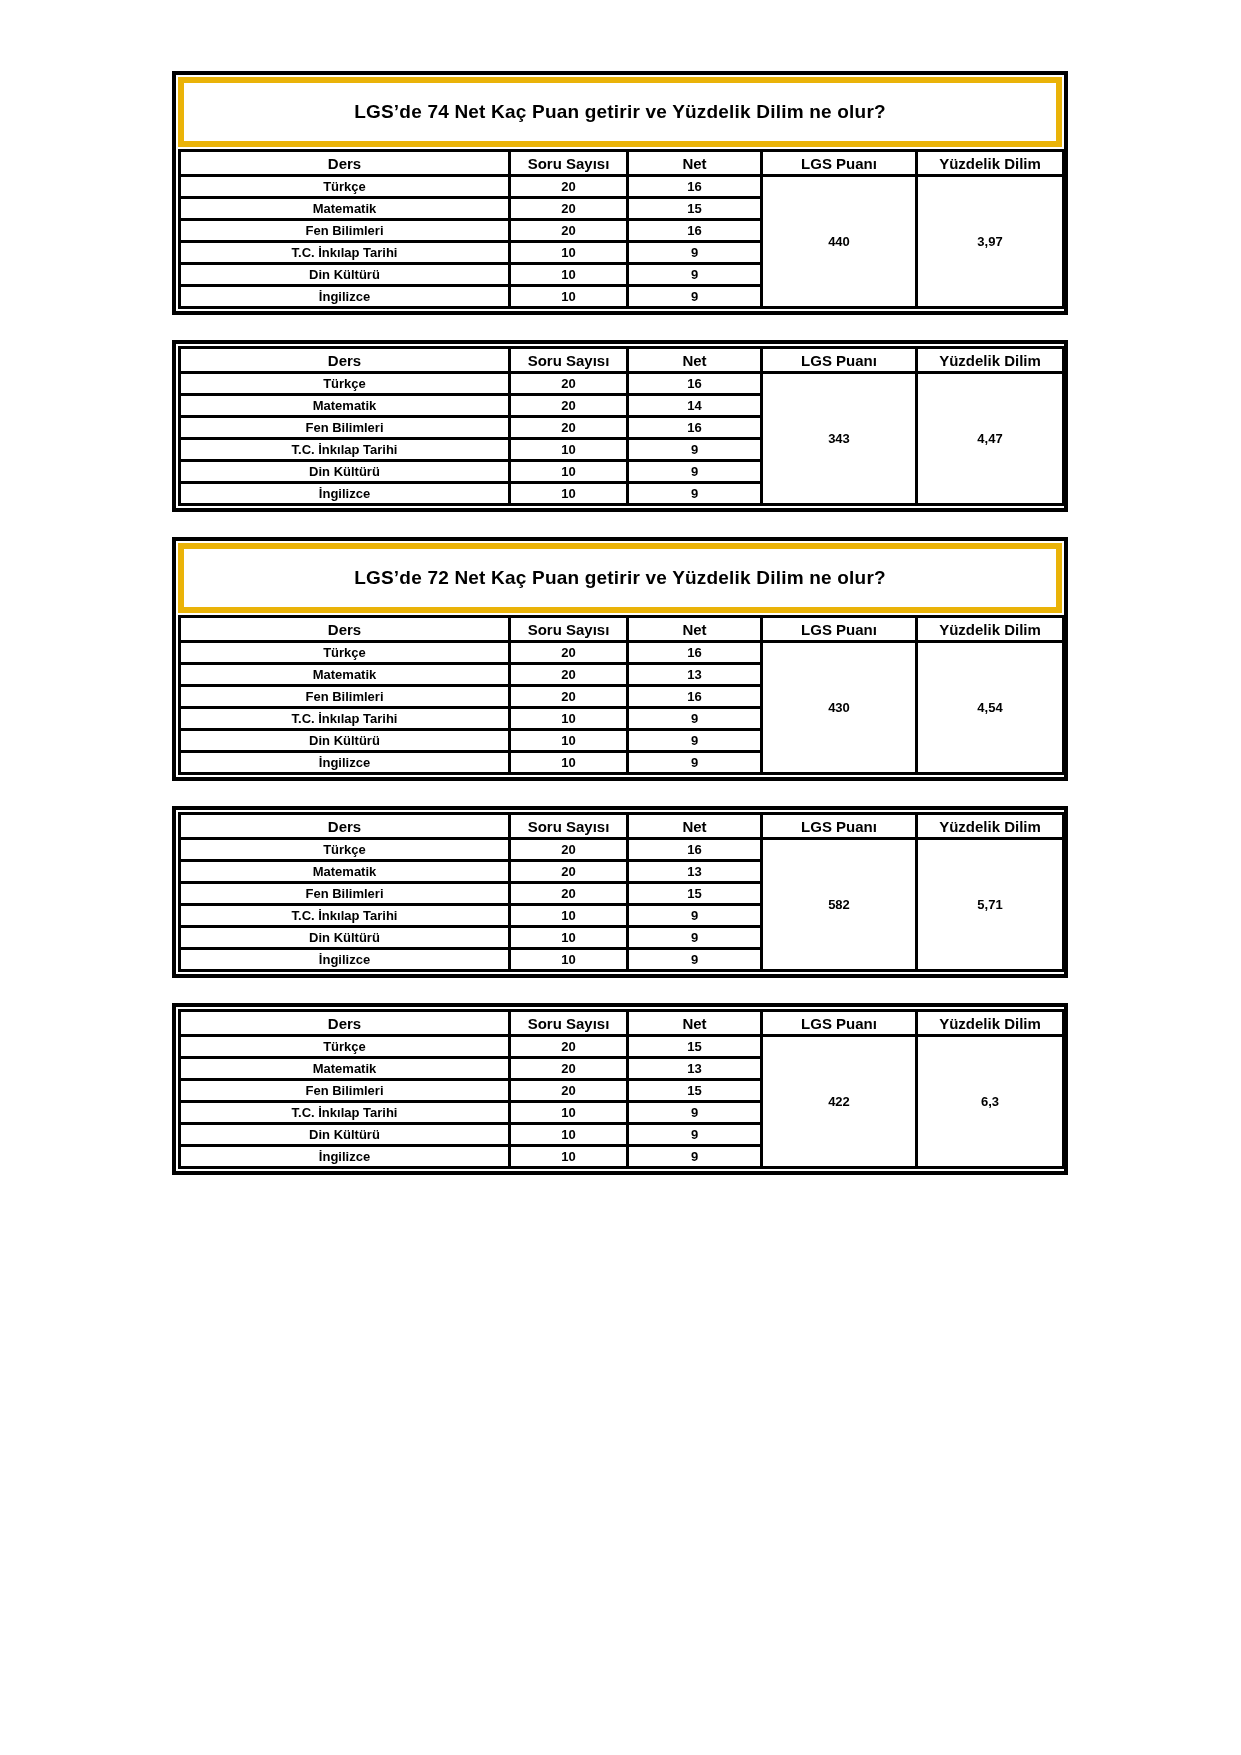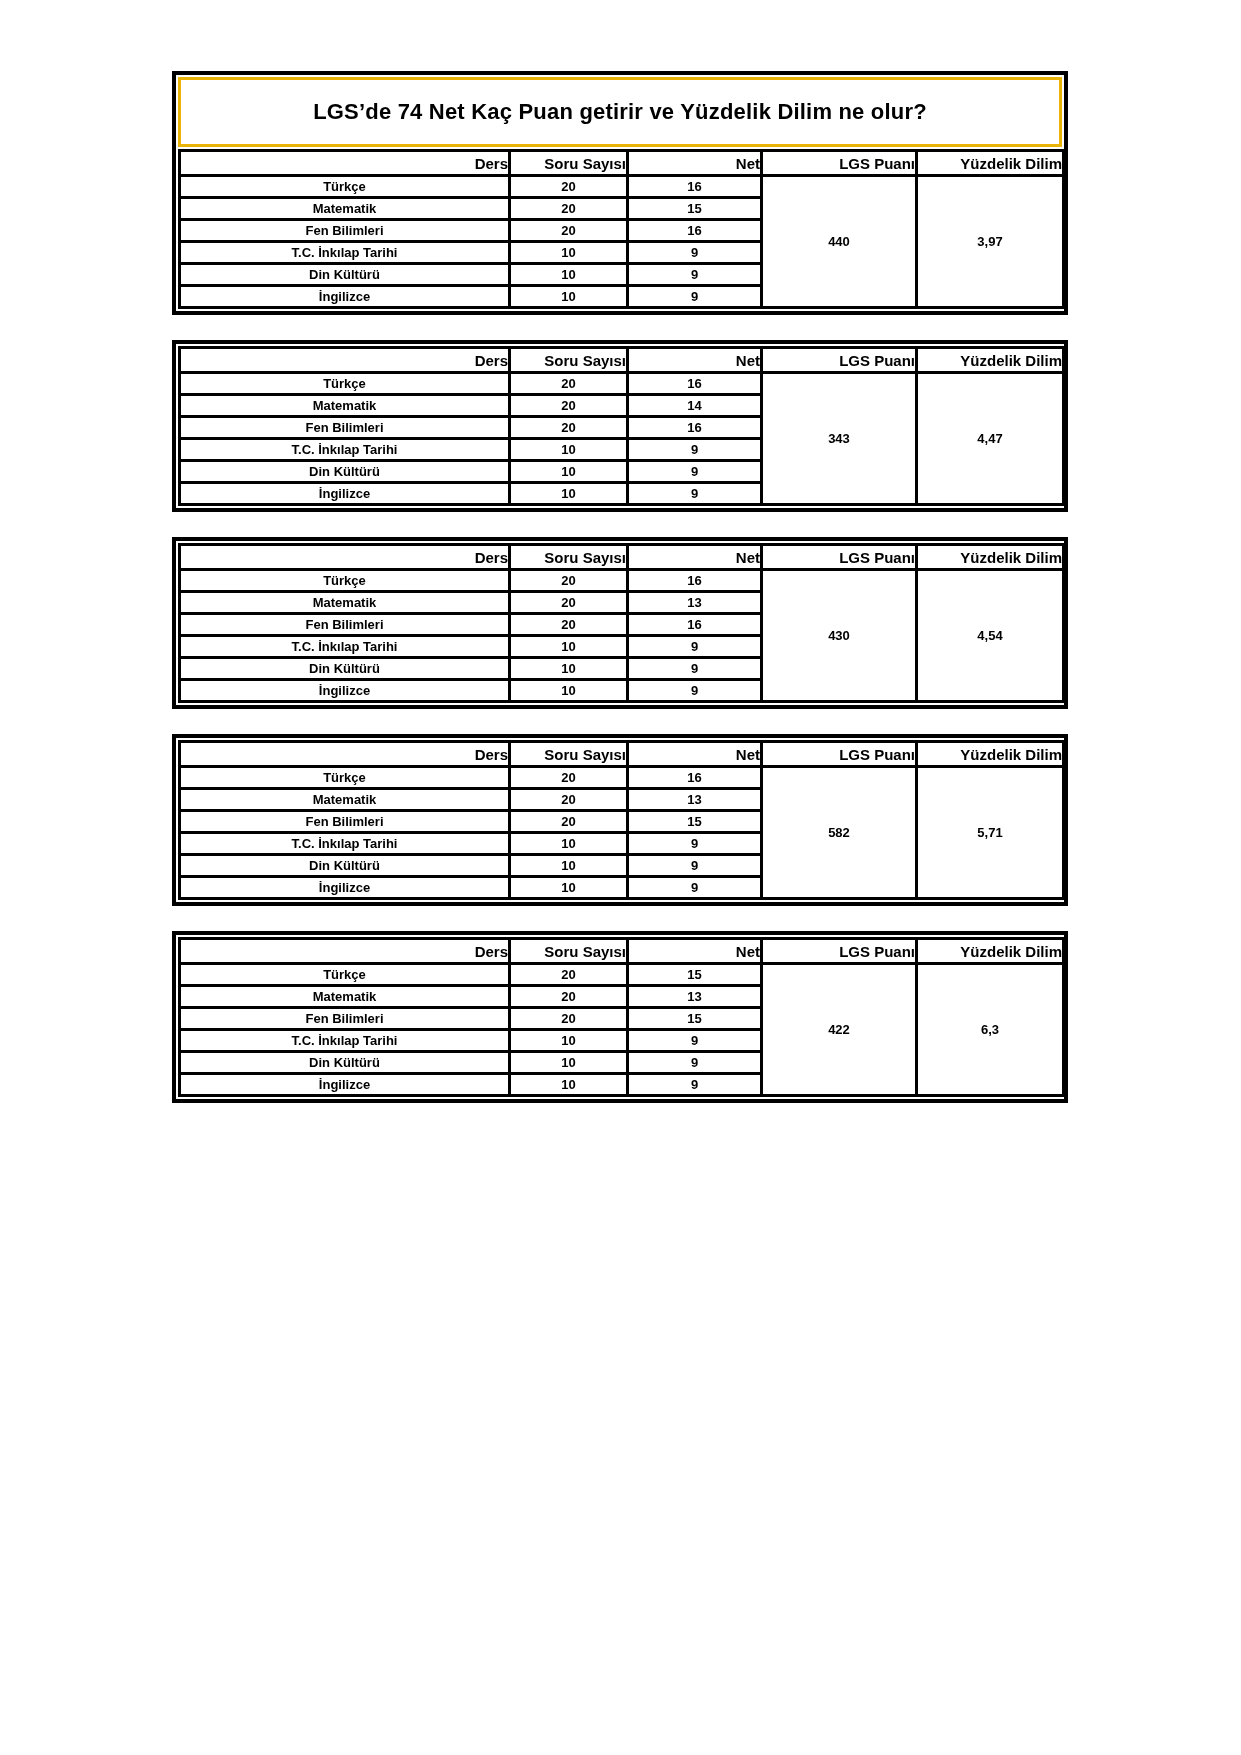--- a/index.html
+++ b/index.html
@@ -22,46 +22,46 @@
   .tbl-wrap {
     box-sizing: border-box;
     width: 896px;
     border: 4px solid #000;
     padding: 2px;
     margin-bottom: 25px;
     background: #fff;
   }
   .title-box {
     box-sizing: border-box;
-    border: 3px solid #eab308;
+    border: 6px solid #eab308;
     height: 70px;
     display: flex;
     align-items: center;
     justify-content: center;
-    font-size: 22px;
+    font-size: 19px;
     letter-spacing: 0.2px;
     margin-bottom: 2px;
     text-align: center;
   }
   table.score-table {
     border-collapse: collapse;
     table-layout: fixed;
     width: 100%;
   }
   table.score-table th,
   table.score-table td {
     border: 3px solid #000;
     padding: 0;
     overflow: hidden;
     white-space: nowrap;
   }
   table.score-table th {
     height: 22px;
     font-size: 15px;
-    text-align: right;
+    text-align: center;
   }
   table.score-table td {
     height: 19px;
     font-size: 13px;
     text-align: center;
   }
   th.h-ders, td.c-ders { text-align: left; padding-left: 9px; }
   .thick-left { border-left-width: 5px; }
   td.c-merge { font-size: 15px; vertical-align: middle; }
 </style>
@@ -177,20 +177,23 @@
             <tr>
               <td class="c-ders">İngilizce</td>
               <td class="c-num">10</td>
               <td class="c-num">9</td>
             </tr>
           </tbody>
     </table>
   </div>
 
   <div class="tbl-wrap">
+    <div class="title-box">
+      <span>LGS’de 72 Net Kaç Puan getirir ve Yüzdelik Dilim ne olur?</span>
+    </div>
     <table class="score-table">
       <colgroup>
         <col style="width:330px">
         <col style="width:118px">
         <col style="width:134px">
         <col style="width:155px">
         <col style="width:147px">
       </colgroup>
       <thead>
         <tr>

